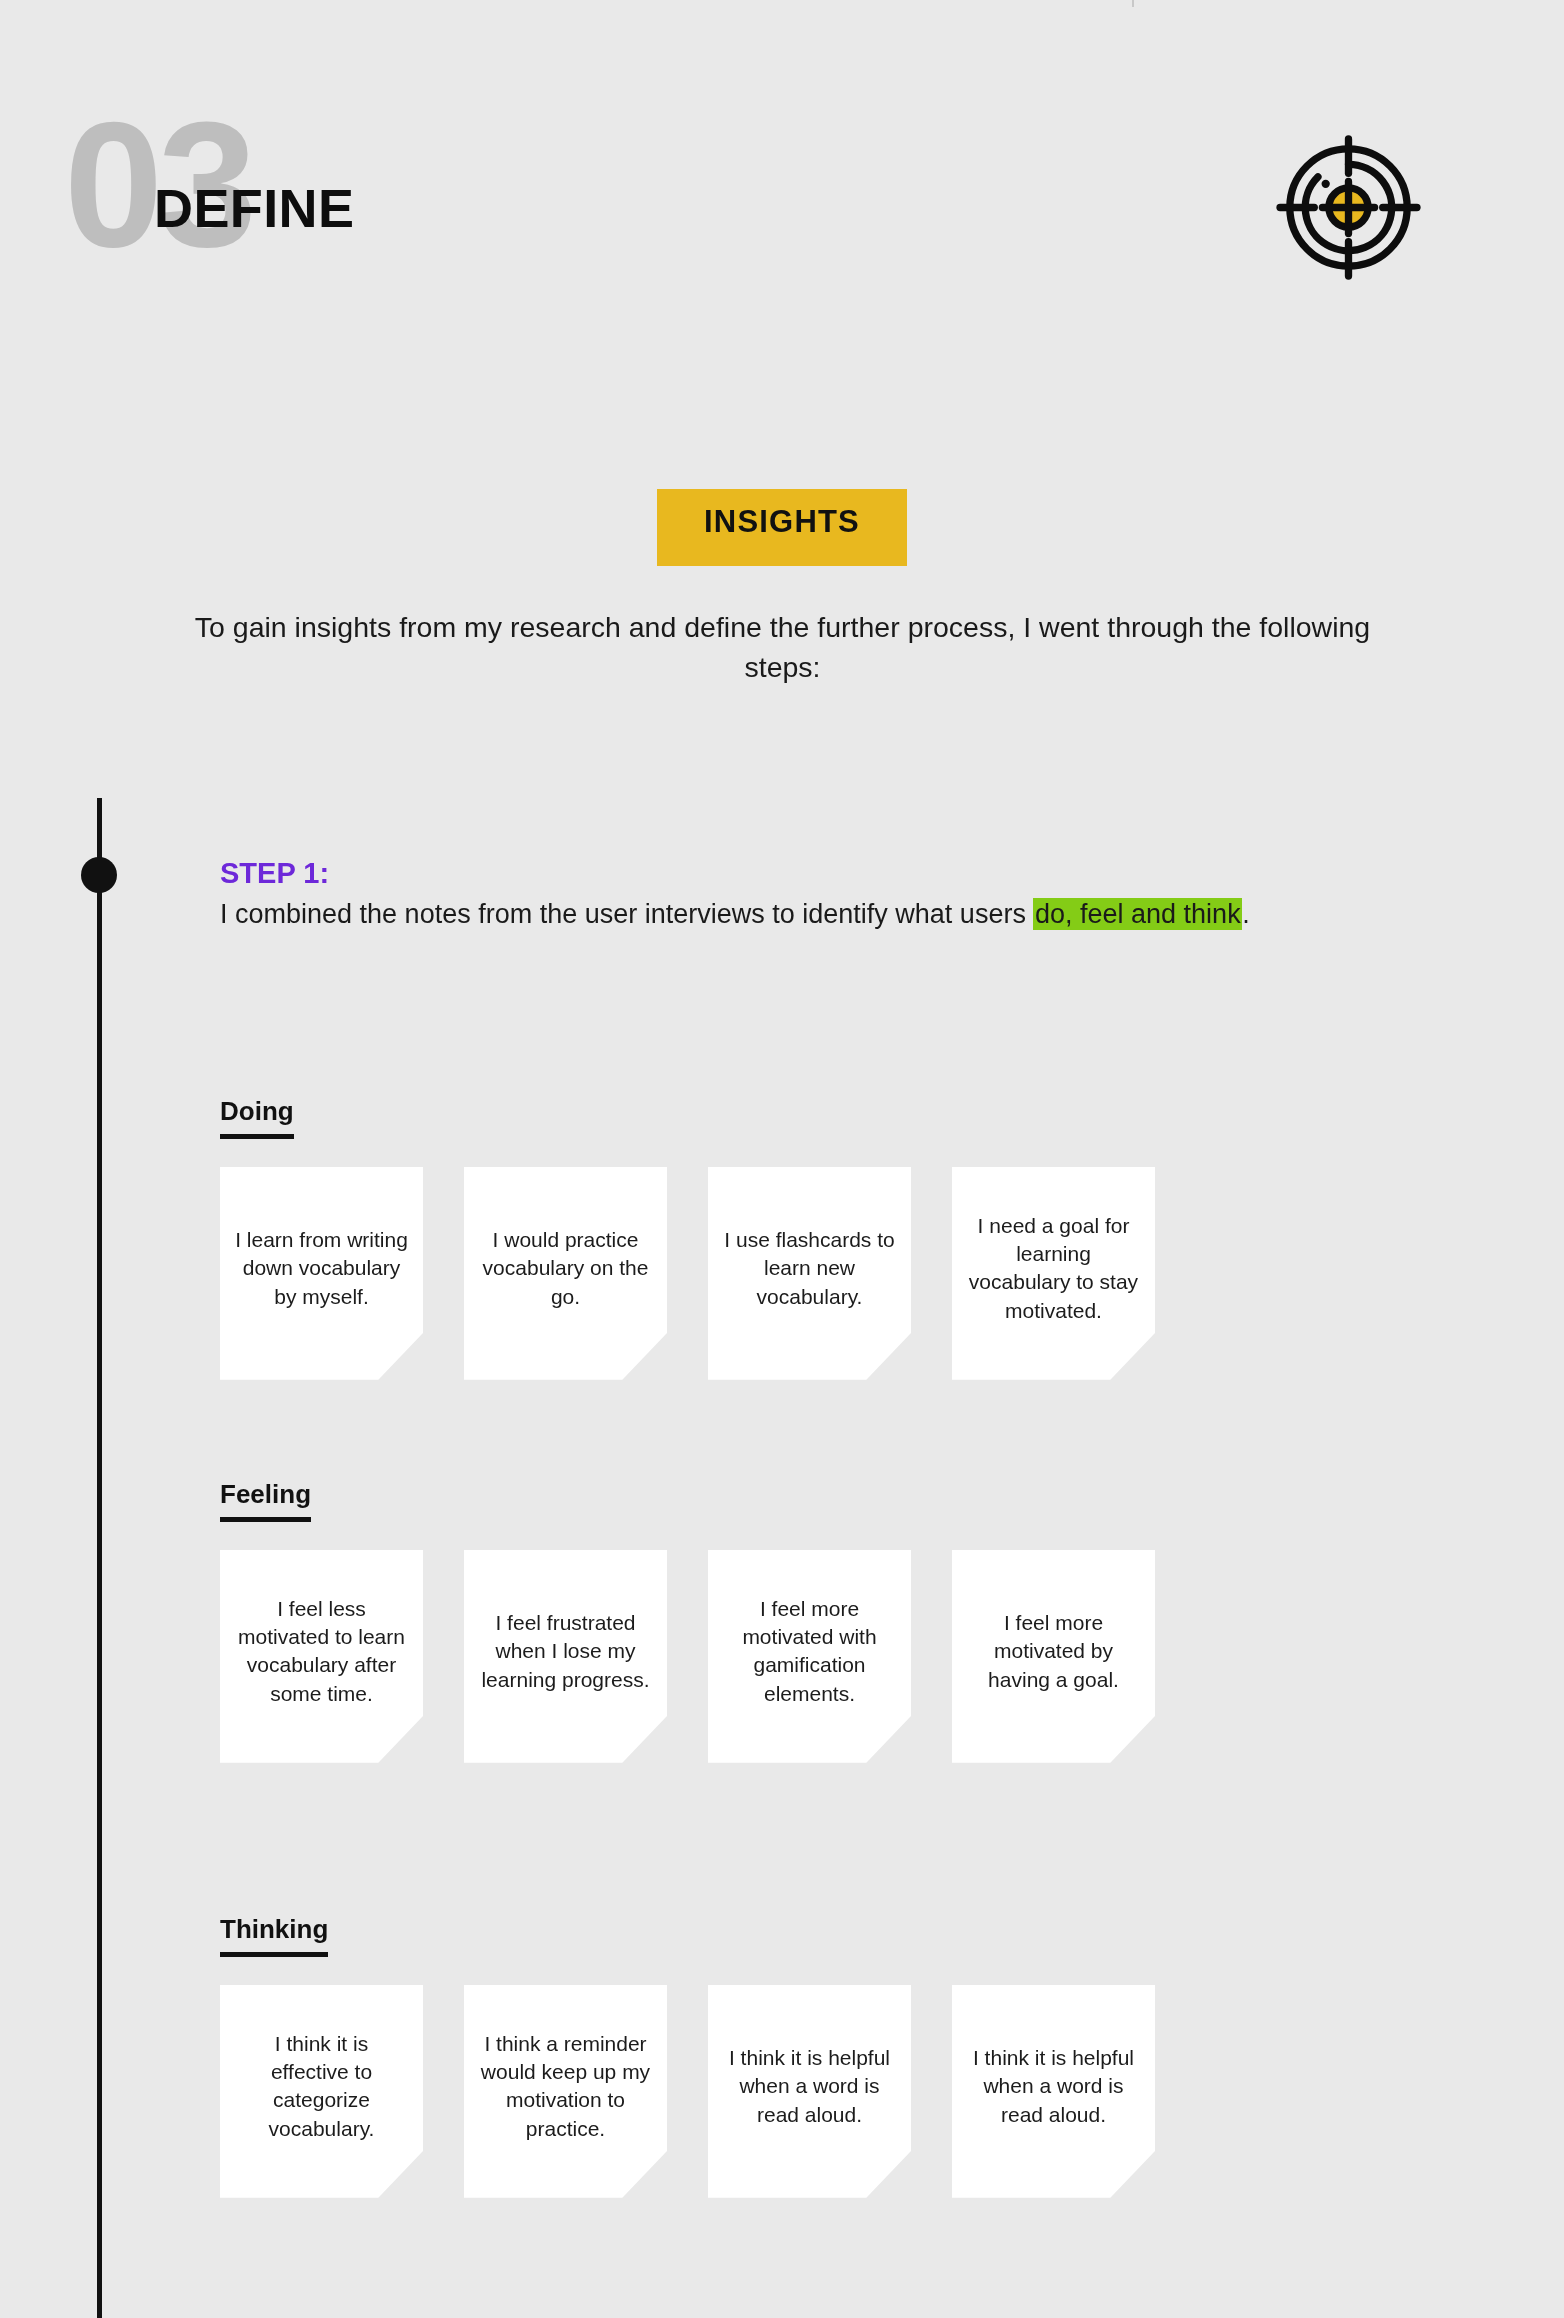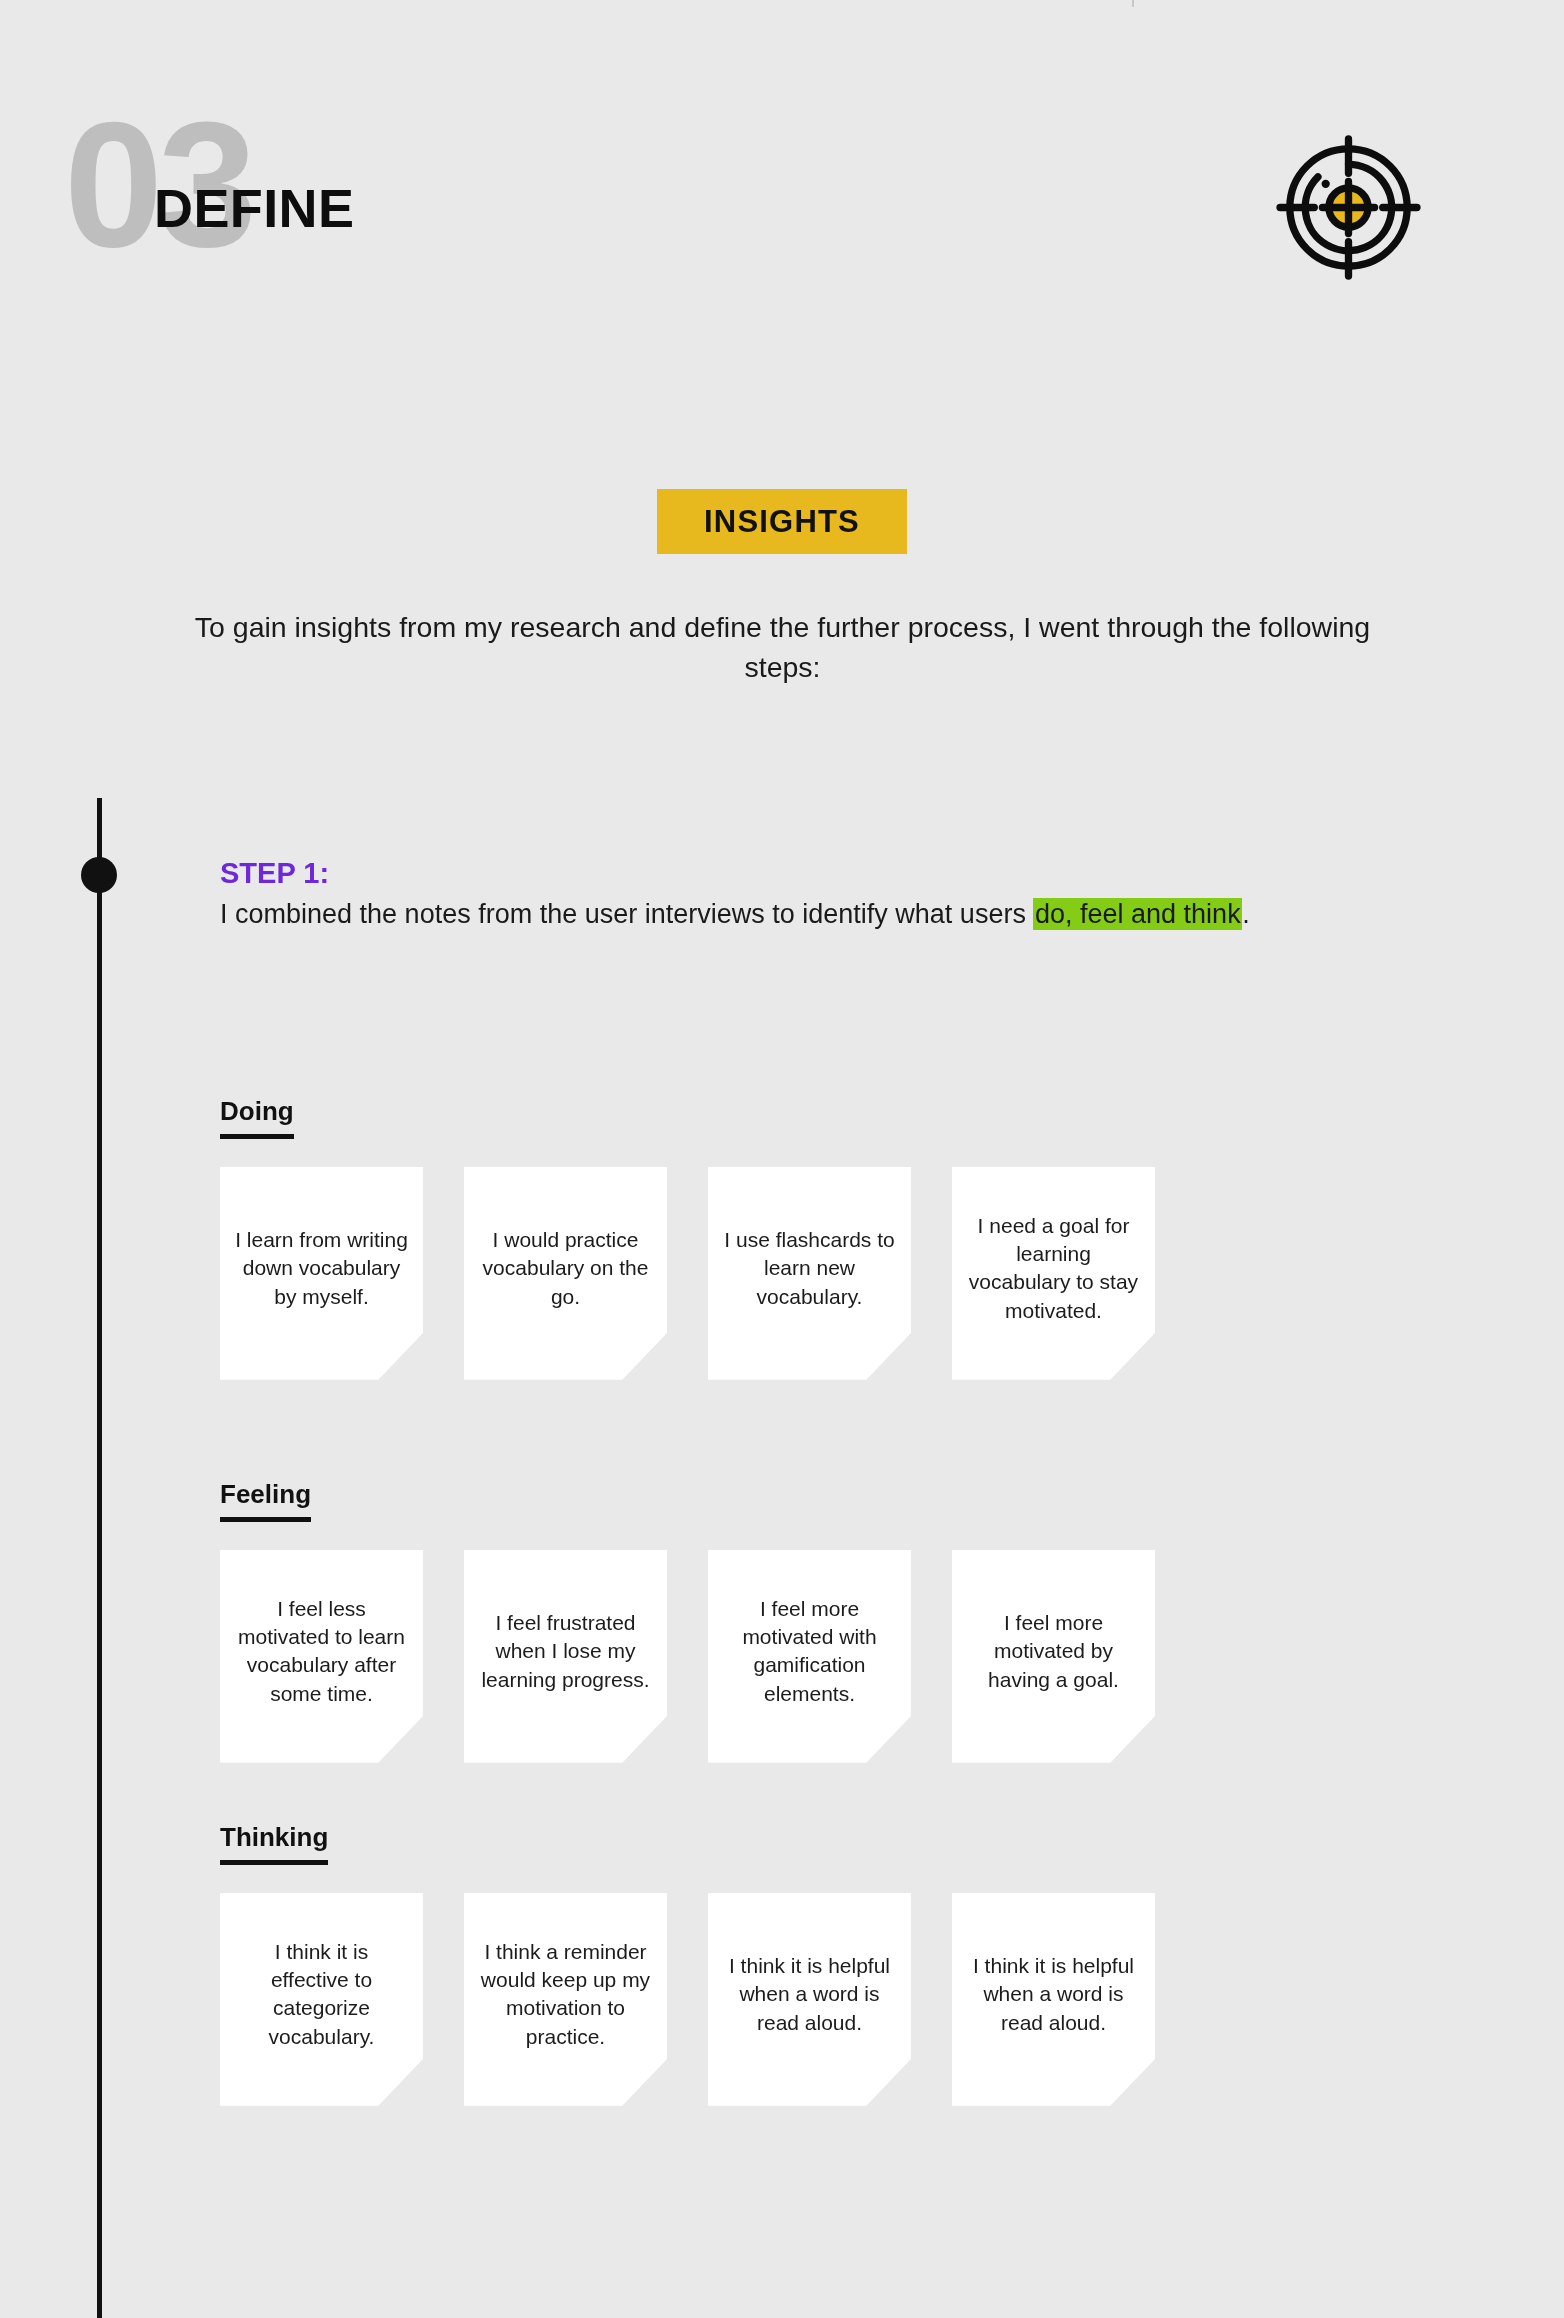--- a/index.html
+++ b/index.html
@@ -77,21 +77,21 @@
     display: flex;
     justify-content: center;
   }
 
   .badge {
     background: #e8b81f;
     color: #111111;
     font-size: 31px;
     font-weight: 700;
     letter-spacing: 1.2px;
-    padding: 17px 47px 17px 47px;
+    padding: 17px 47px 29px 47px;
     line-height: 1;
   }
 
   
   .intro {
     position: absolute;
     top: 607px;
     left: 155px;
     width: 1255px;
     text-align: center;
@@ -146,21 +146,21 @@
     background: #84cc16;
     padding: 0.8px 1.6px 1.6px 1.6px;
     box-decoration-break: clone;
     -webkit-box-decoration-break: clone;
   }
 
   
   .group { position: absolute; left: 220px; }
   .group-doing    { top: 1098px; }
   .group-feeling  { top: 1481px; }
-  .group-thinking { top: 1824px; }
+  .group-thinking { top: 1916px; }
 
   .group-title {
     font-size: 26px;
     font-weight: 700;
     color: #111111;
     line-height: 1;
     display: inline-block;
     padding-bottom: 9.8px;
     border-bottom: 5.7px solid #111111;
     text-align: center;

